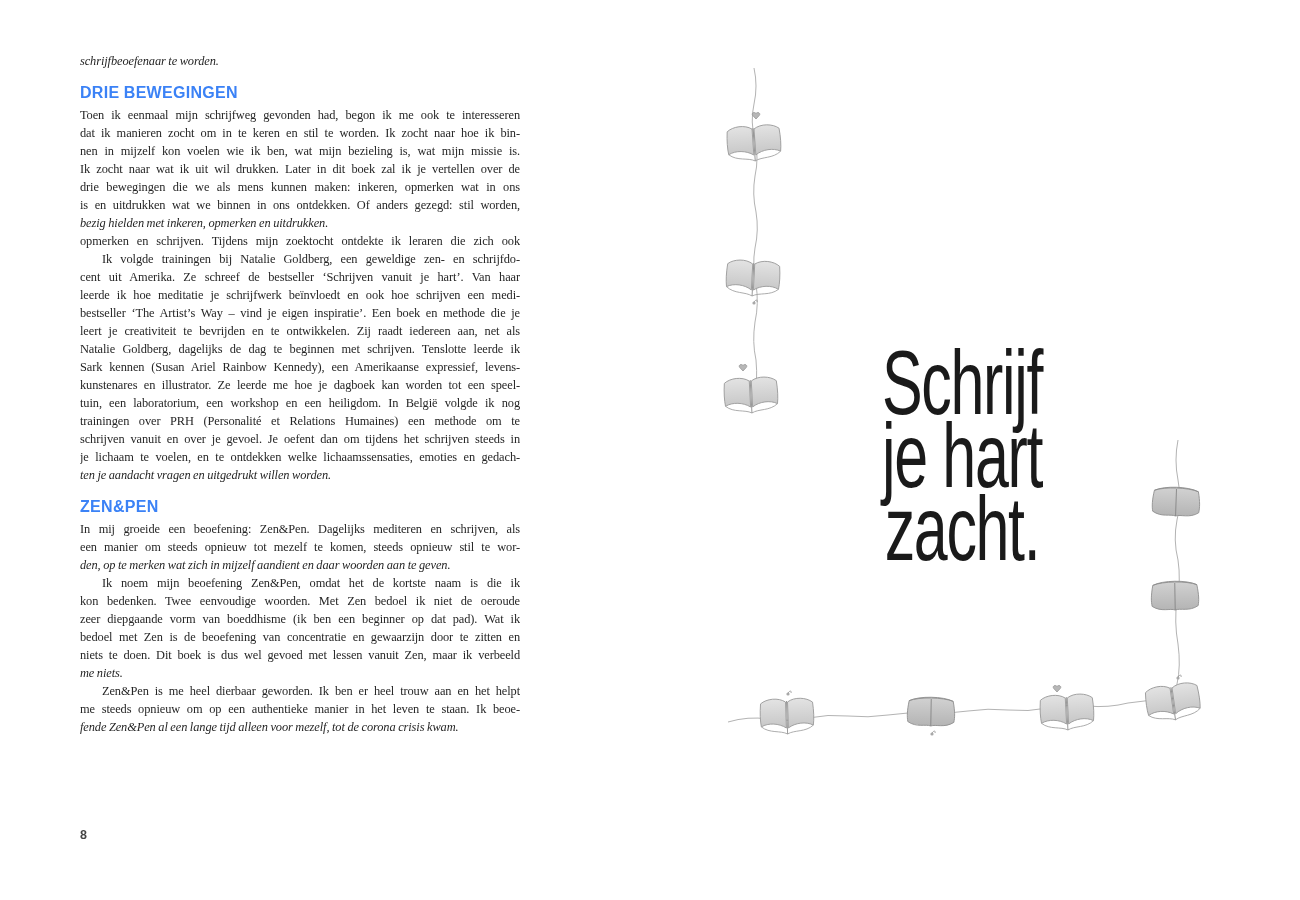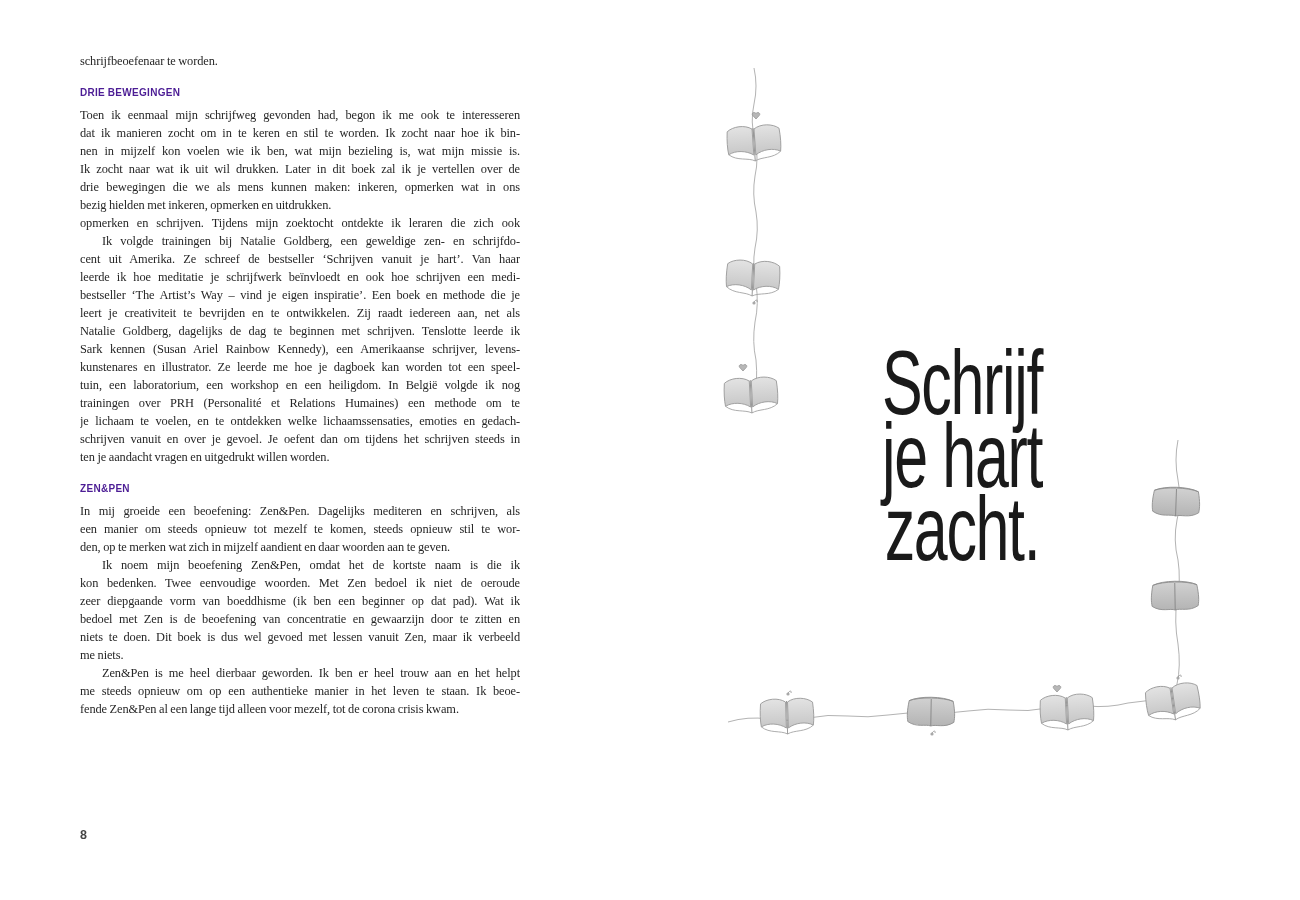--- a/index.html
+++ b/index.html
@@ -3,24 +3,24 @@
 <meta charset="utf-8">
 <style>
   html,body{margin:0;padding:0;background:#ffffff;}
   .spread{position:relative;width:1300px;height:900px;background:#ffffff;overflow:hidden;
           font-family:"Liberation Serif",serif;}
   
   .left-page{position:absolute;left:0;top:0;width:650px;height:900px;}
   .text-col{position:absolute;left:80px;top:52px;width:440px;color:#262626;
             font-size:12.4px;line-height:18px;letter-spacing:-0.1px;word-spacing:-0.4px;}
   .line{text-align:justify;text-align-last:justify;height:18px;overflow:hidden;}
-  .line.last{text-align-last:left;}
+  .line.last{text-align-last:left;font-style:italic;}
   .line.indent{text-indent:22px;}
-  .sec-heading{font-family:"Liberation Sans",sans-serif;font-weight:700;color:#4c1d95;
-               font-size:10px;line-height:14px;letter-spacing:0.3px;margin:16px 0 6px 0;}
+  .sec-heading{font-family:"Liberation Sans",sans-serif;font-weight:700;color:#3b82f6;
+               font-size:16px;line-height:14px;letter-spacing:0.3px;margin:16px 0 6px 0;}
   .intro{margin:0;}
   .page-number{position:absolute;left:80px;top:828px;font-family:"Liberation Sans",sans-serif;
                font-size:12.5px;color:#454545;font-weight:600;}
   
   .right-page{position:absolute;left:650px;top:0;width:650px;height:800px;}
   .book-title{position:absolute;left:-13px;top:346px;width:650px;text-align:center;
               font-family:"Liberation Sans","DejaVu Sans",sans-serif;font-weight:200;
               font-size:91px;line-height:73px;color:#1a1a1a;letter-spacing:-2px;
               transform:scaleX(0.67);transform-origin:50% 0;}
   .garland{position:absolute;left:0;top:0;width:650px;height:900px;}
@@ -37,36 +37,37 @@
         </div>
 
       <div>
         <h2 class="sec-heading">DRIE BEWEGINGEN</h2>
         <div>
             <div class="line">Toen ik eenmaal mijn schrijfweg gevonden had, begon ik me ook te interesseren</div>
             <div class="line">dat ik manieren zocht om in te keren en stil te worden. Ik zocht naar hoe ik bin-</div>
             <div class="line">nen in mijzelf kon voelen wie ik ben, wat mijn bezieling is, wat mijn missie is.</div>
             <div class="line">Ik zocht naar wat ik uit wil drukken. Later in dit boek zal ik je vertellen over de</div>
             <div class="line">drie bewegingen die we als mens kunnen maken: inkeren, opmerken wat in ons</div>
+            <div class="line">is en uitdrukken wat we binnen in ons ontdekken. Of anders gezegd: stil worden,</div>
             <div class="line last">bezig hielden met inkeren, opmerken en uitdrukken.</div>
             <div class="line">opmerken en schrijven. Tijdens mijn zoektocht ontdekte ik leraren die zich ook</div>
           </div>
         <div>
             <div class="line indent">Ik volgde trainingen bij Natalie Goldberg, een geweldige zen- en schrijfdo-</div>
             <div class="line">cent uit Amerika. Ze schreef de bestseller ‘Schrijven vanuit je hart’. Van haar</div>
             <div class="line">leerde ik hoe meditatie je schrijfwerk beïnvloedt en ook hoe schrijven een medi-</div>
             <div class="line">bestseller ‘The Artist’s Way – vind je eigen inspiratie’. Een boek en methode die je</div>
             <div class="line">leert je creativiteit te bevrijden en te ontwikkelen. Zij raadt iedereen aan, net als</div>
             <div class="line">Natalie Goldberg, dagelijks de dag te beginnen met schrijven. Tenslotte leerde ik</div>
-            <div class="line">Sark kennen (Susan Ariel Rainbow Kennedy), een Amerikaanse schrijver, levens-</div>
+            <div class="line">Sark kennen (Susan Ariel Rainbow Kennedy), een Amerikaanse expressief, levens-</div>
             <div class="line">kunstenares en illustrator. Ze leerde me hoe je dagboek kan worden tot een speel-</div>
             <div class="line">tuin, een laboratorium, een workshop en een heiligdom. In België volgde ik nog</div>
             <div class="line">trainingen over PRH (Personalité et Relations Humaines) een methode om te</div>
+            <div class="line">schrijven vanuit en over je gevoel. Je oefent dan om tijdens het schrijven steeds in</div>
             <div class="line">je lichaam te voelen, en te ontdekken welke lichaamssensaties, emoties en gedach-</div>
-            <div class="line">schrijven vanuit en over je gevoel. Je oefent dan om tijdens het schrijven steeds in</div>
             <div class="line last">ten je aandacht vragen en uitgedrukt willen worden.</div>
           </div>
       </div>
 
       <div>
         <h2 class="sec-heading">ZEN&amp;PEN</h2>
         <div>
             <div class="line">In mij groeide een beoefening: Zen&amp;Pen. Dagelijks mediteren en schrijven, als</div>
             <div class="line">een manier om steeds opnieuw tot mezelf te komen, steeds opnieuw stil te wor-</div>
             <div class="line last">den, op te merken wat zich in mijzelf aandient en daar woorden aan te geven.</div>

